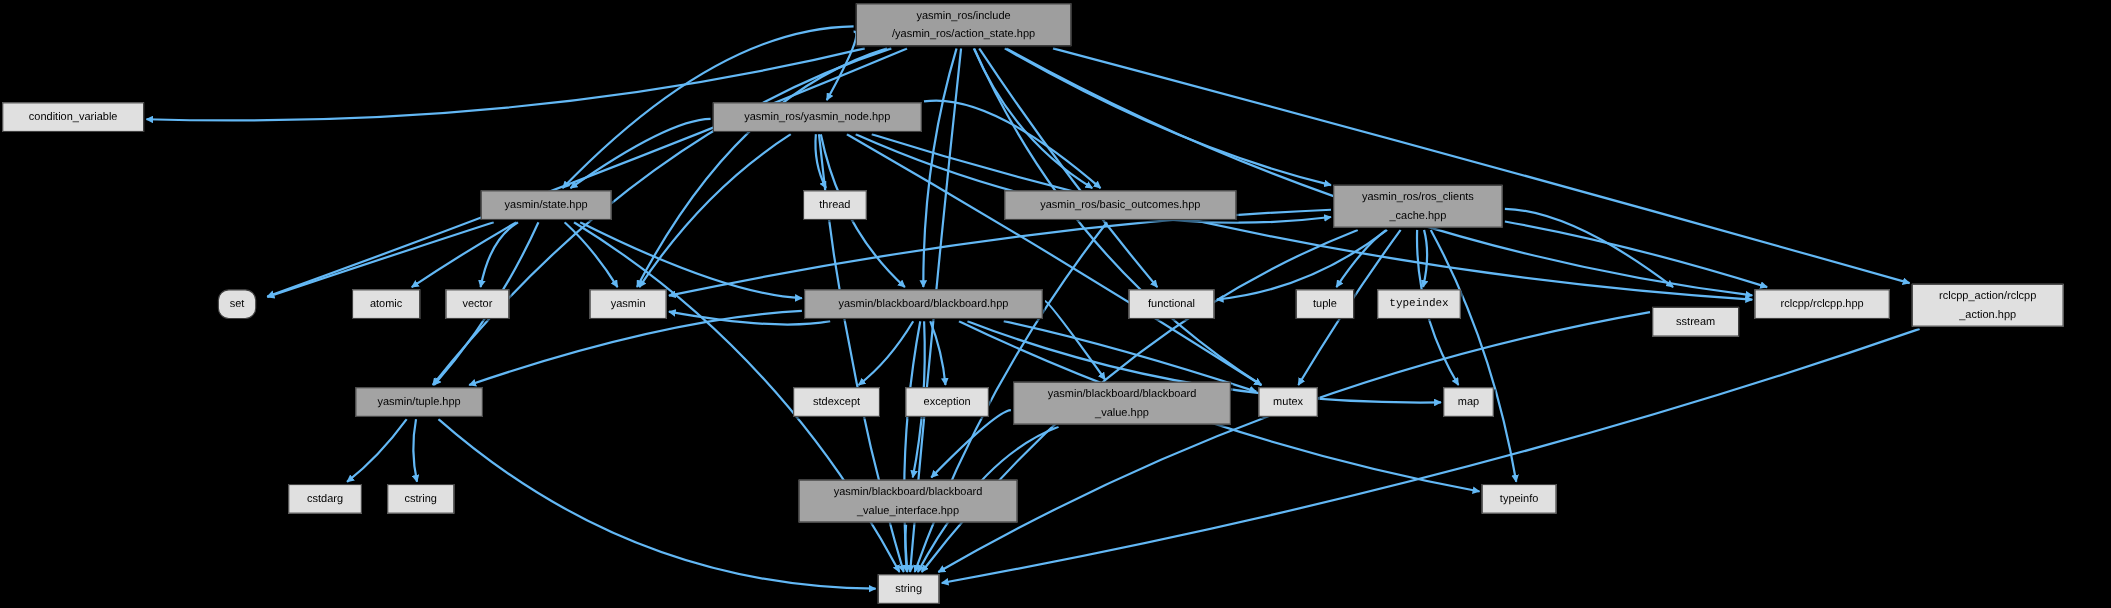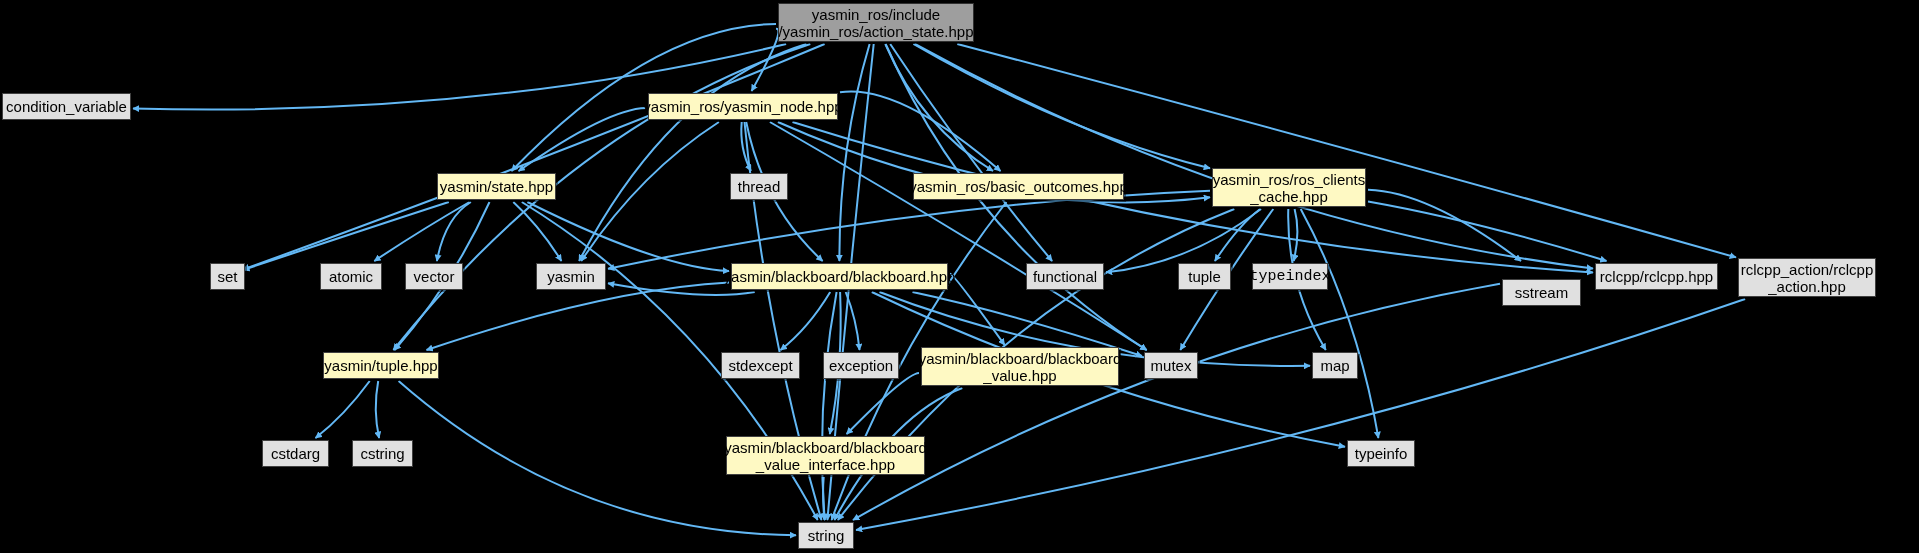--- a/index.html
+++ b/index.html
@@ -25,32 +25,32 @@
     height: 553px;
   }
   .node {
     position: absolute;
     box-sizing: border-box;
     display: flex;
     align-items: center;
     justify-content: center;
     text-align: center;
     border: 1px solid #404040;
-    font-size: 15px;
+    font-size: 10px;
     line-height: 17px;
     color: #000000;
     letter-spacing: 0px;
     white-space: pre;
     box-shadow: 2px 2px 0 0 rgba(0,0,0,0.45);
   }
   .node.sys {
     background: #e0e0e0;
   }
   .node.proj {
-    background: #fef9c3;
+    background: #a3a3a3;
   }
   .node.root {
     background: #9e9e9e;
     border: 1px solid #303030;
   }
   .node-label {
     display: block;
     padding: 0 6px;
   }
 </style>
@@ -129,21 +129,21 @@
   <div id="node-layer">
       <div class="node root" style="left: 778px; top: 3px; width: 196px; height: 39px;"><span class="node-label">yasmin_ros/include
 /yasmin_ros/action_state.hpp</span></div>
       <div class="node sys" style="left: 2px; top: 93px; width: 129px; height: 27px;"><span class="node-label">condition_variable</span></div>
       <div class="node proj" style="left: 648px; top: 93px; width: 190px; height: 27px;"><span class="node-label">yasmin_ros/yasmin_node.hpp</span></div>
       <div class="node proj" style="left: 437px; top: 173px; width: 119px; height: 27px;"><span class="node-label">yasmin/state.hpp</span></div>
       <div class="node sys" style="left: 730px; top: 173px; width: 58px; height: 27px;"><span class="node-label">thread</span></div>
       <div class="node proj" style="left: 913px; top: 173px; width: 211px; height: 27px;"><span class="node-label">yasmin_ros/basic_outcomes.hpp</span></div>
       <div class="node proj" style="left: 1212px; top: 168px; width: 154px; height: 39px;"><span class="node-label">yasmin_ros/ros_clients
 _cache.hpp</span></div>
-      <div class="node sys" style="left: 210px; top: 263px; width: 35px; height: 27px;"><span class="node-label">set</span></div>
+      <div class="node sys" style="left: 198px; top: 263px; width: 35px; height: 27px; border-radius: 10px;"><span class="node-label">set</span></div>
       <div class="node sys" style="left: 320px; top: 263px; width: 62px; height: 27px;"><span class="node-label">atomic</span></div>
       <div class="node sys" style="left: 405px; top: 263px; width: 58px; height: 27px;"><span class="node-label">vector</span></div>
       <div class="node sys" style="left: 536px; top: 263px; width: 70px; height: 27px;"><span class="node-label">yasmin</span></div>
       <div class="node proj" style="left: 731px; top: 263px; width: 217px; height: 27px;"><span class="node-label">yasmin/blackboard/blackboard.hpp</span></div>
       <div class="node sys" style="left: 1026px; top: 263px; width: 78px; height: 27px;"><span class="node-label">functional</span></div>
       <div class="node sys" style="left: 1178px; top: 263px; width: 53px; height: 27px;"><span class="node-label">tuple</span></div>
       <div class="node sys" style="left: 1252px; top: 263px; width: 76px; height: 27px; font-family: Liberation Mono, monospace;"><span class="node-label">typeindex</span></div>
       <div class="node sys" style="left: 1502px; top: 279px; width: 79px; height: 27px;"><span class="node-label">sstream</span></div>
       <div class="node sys" style="left: 1595px; top: 263px; width: 123px; height: 27px;"><span class="node-label">rclcpp/rclcpp.hpp</span></div>
       <div class="node sys" style="left: 1738px; top: 258px; width: 138px; height: 39px;"><span class="node-label">rclcpp_action/rclcpp

